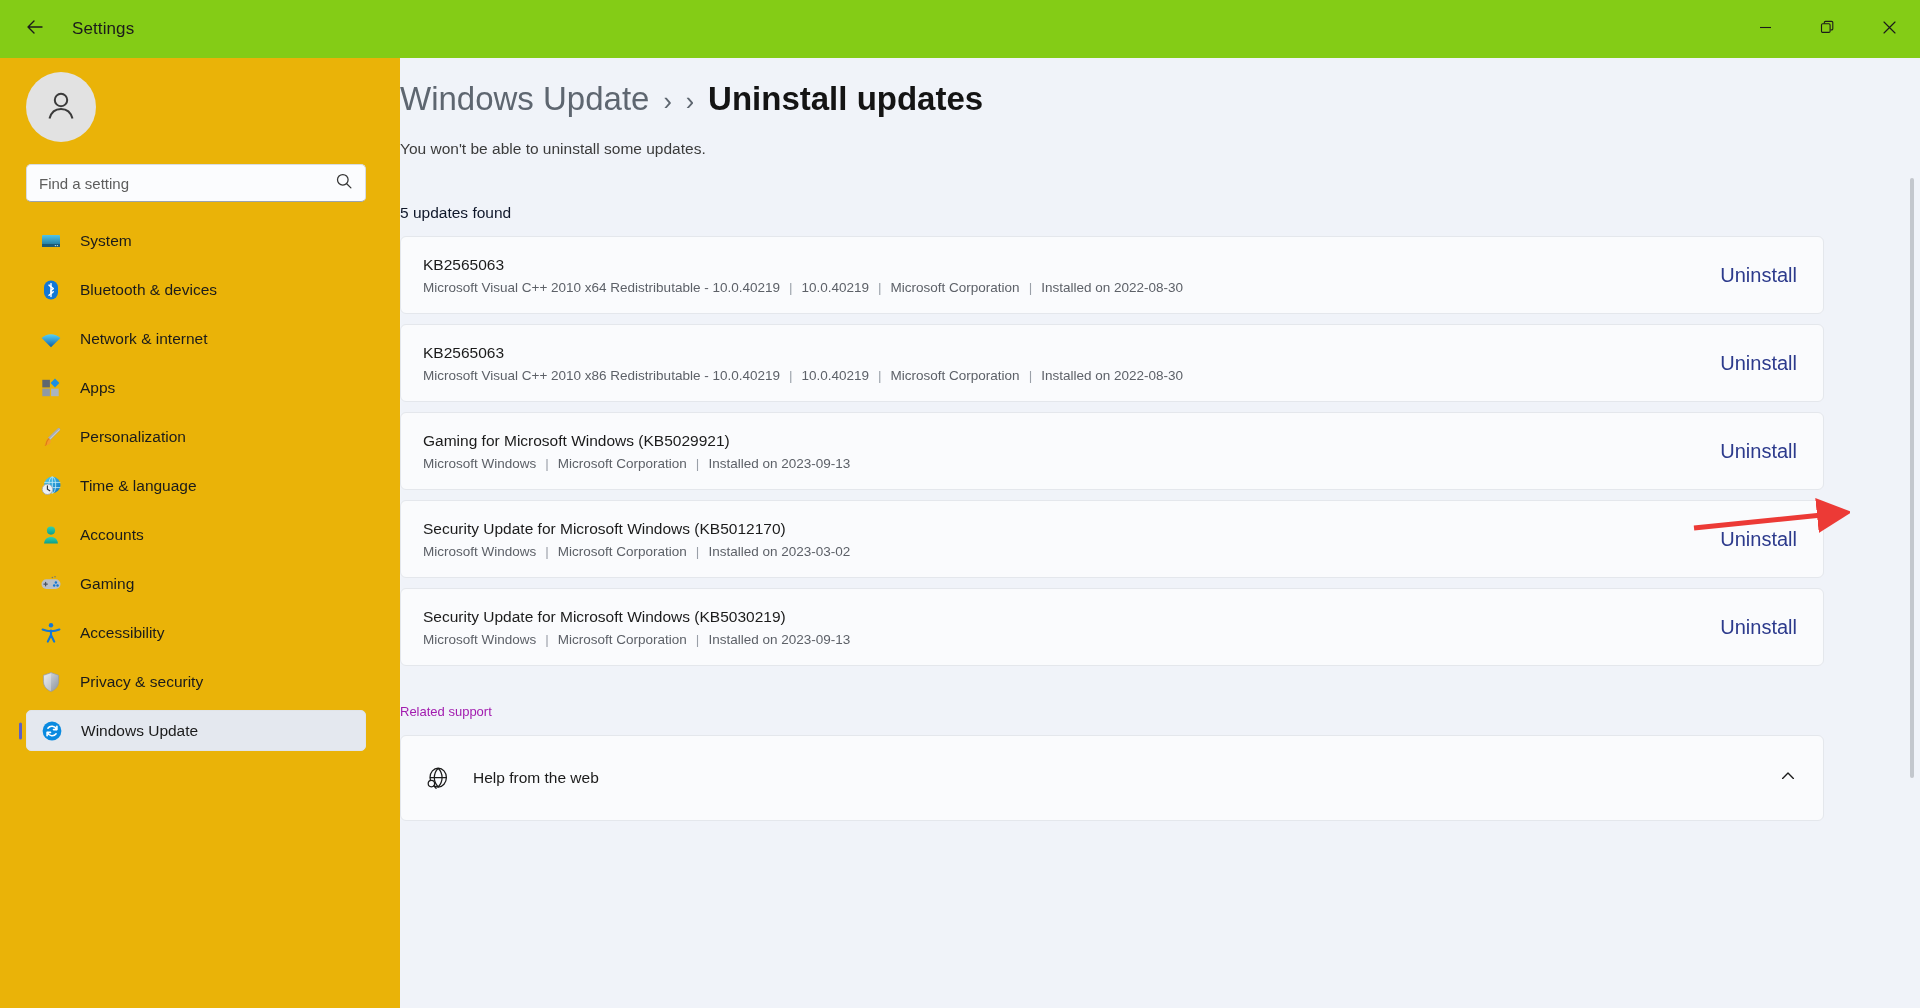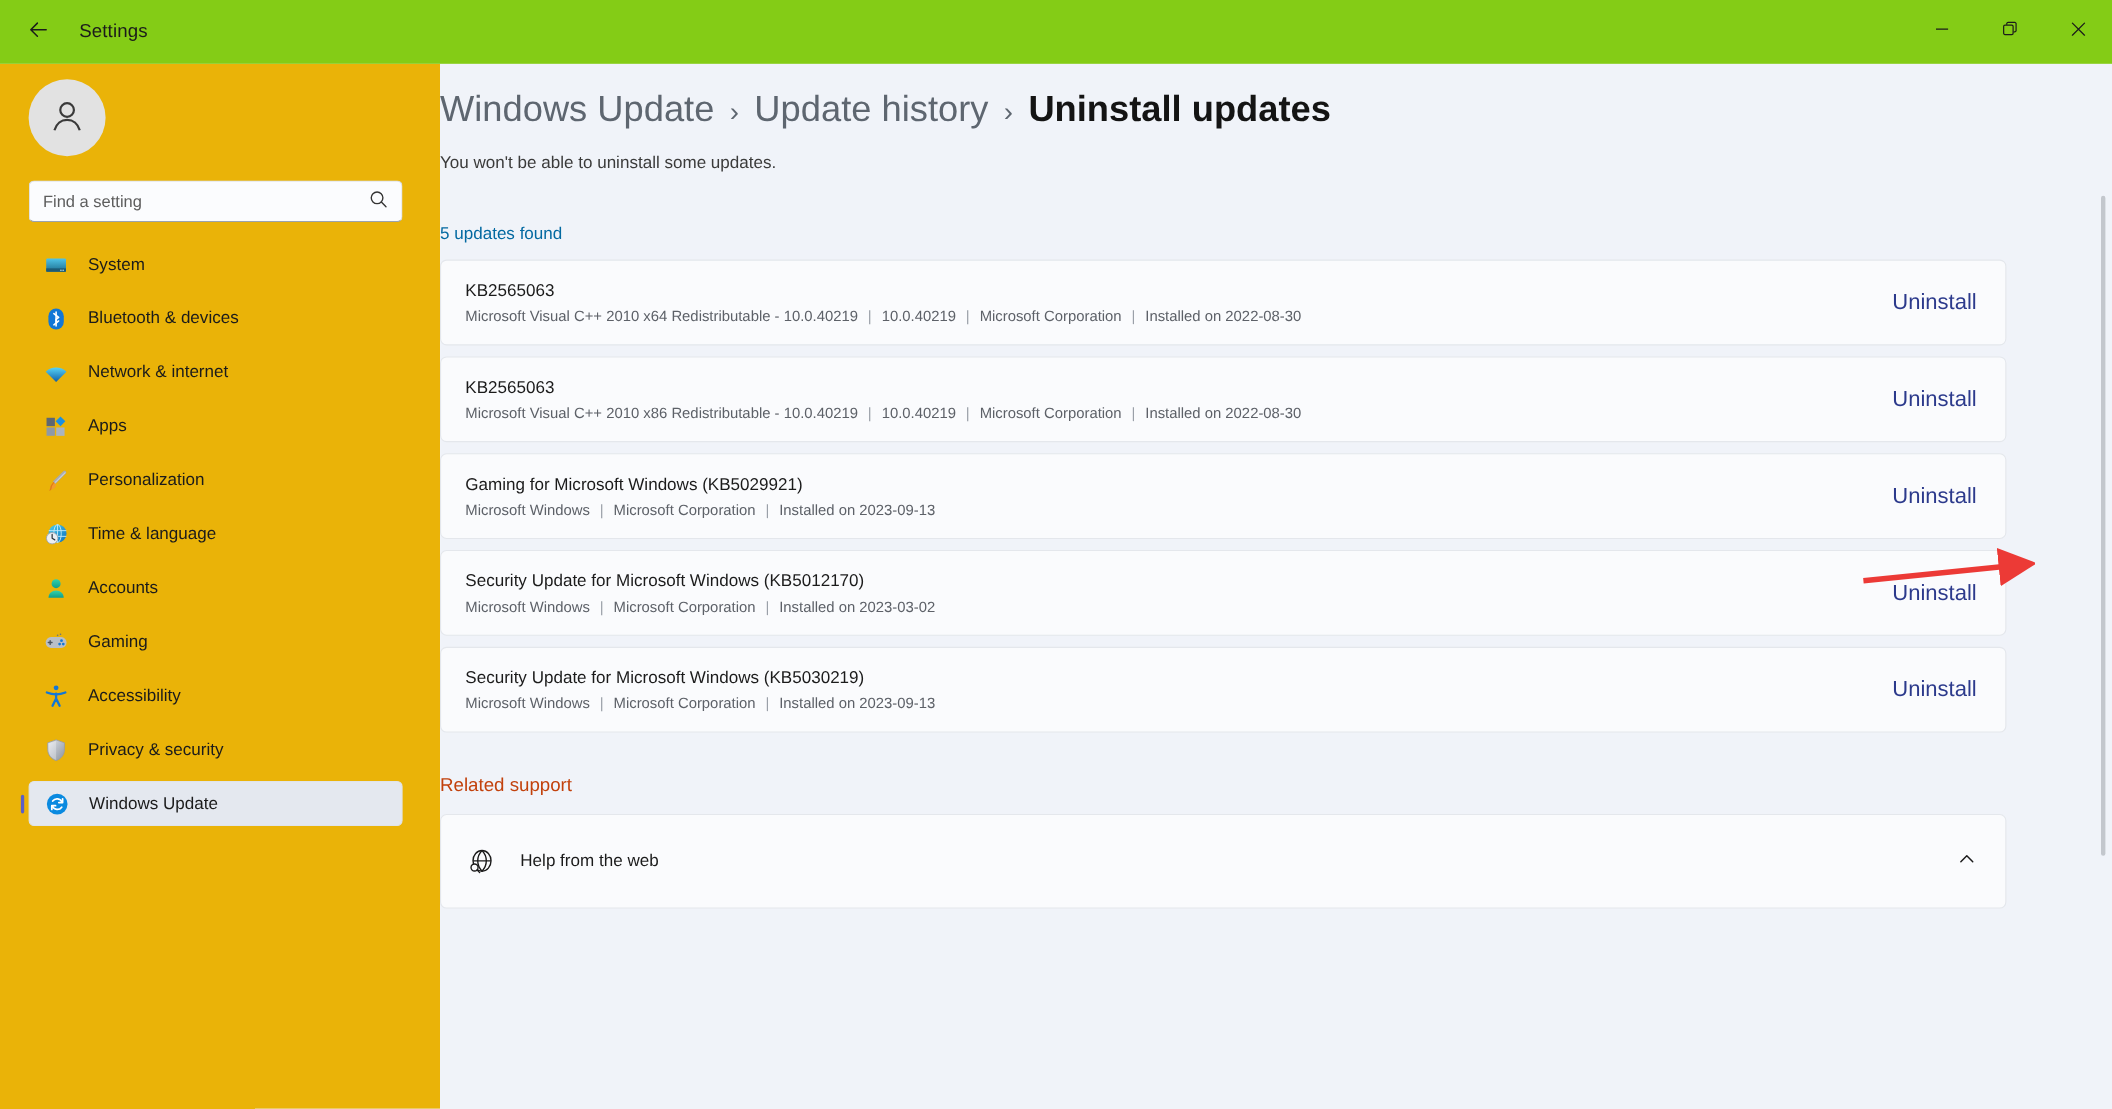--- a/index.html
+++ b/index.html
@@ -128,21 +128,21 @@
   .bc-sep { color: #5e6670; font-size: 25px; }
   .bc-current { color: #141414; font-weight: 700; }
   .subtitle {
     margin-top: 22px;
     font-size: 15.5px;
     color: #3b3b3b;
   }
   .found {
     margin-top: 46px;
     font-size: 15.5px;
-    color: #0369a1;
+    color: #0f172a;
   }
 
   .card-list { margin-top: 14px; }
   .upd-card {
     background: #fafbfd;
     border: 1px solid #e4e7ec;
     border-radius: 6px;
     height: 78px;
     margin-bottom: 10px;
     display: flex; align-items: center;
@@ -164,22 +164,22 @@
   .uninstall-link {
     font-size: 20px;
     color: #2c3a8c;
     cursor: pointer;
     white-space: nowrap;
     padding-left: 24px;
   }
 
   .section-title {
     margin-top: 38px;
-    font-size: 17px;
-    color: #c2410c;
+    font-size: 13px;
+    color: #a21caf;
   }
   .help-card {
     margin-top: 16px;
     background: #fafbfd;
     border: 1px solid #e4e7ec;
     border-radius: 6px;
     height: 86px;
     display: flex; align-items: center;
     padding: 0 26px 0 22px;
     cursor: pointer;
@@ -423,21 +423,20 @@
         </div>
       </div>
   </div>
 
   <div class="main">
     <div class="main-inner">
 
       <div class="breadcrumb">
         <span class="bc-link">Windows Update</span>
         <span class="bc-sep">›</span>
-        <span class="bc-link">Update history</span>
         <span class="bc-sep">›</span>
         <span class="bc-current">Uninstall updates</span>
       </div>
 
       <div class="subtitle">You won't be able to uninstall some updates.</div>
 
       <div class="found">5 updates found</div>
 
       <div class="card-list" id="updates-list">
           <div class="upd-card">

